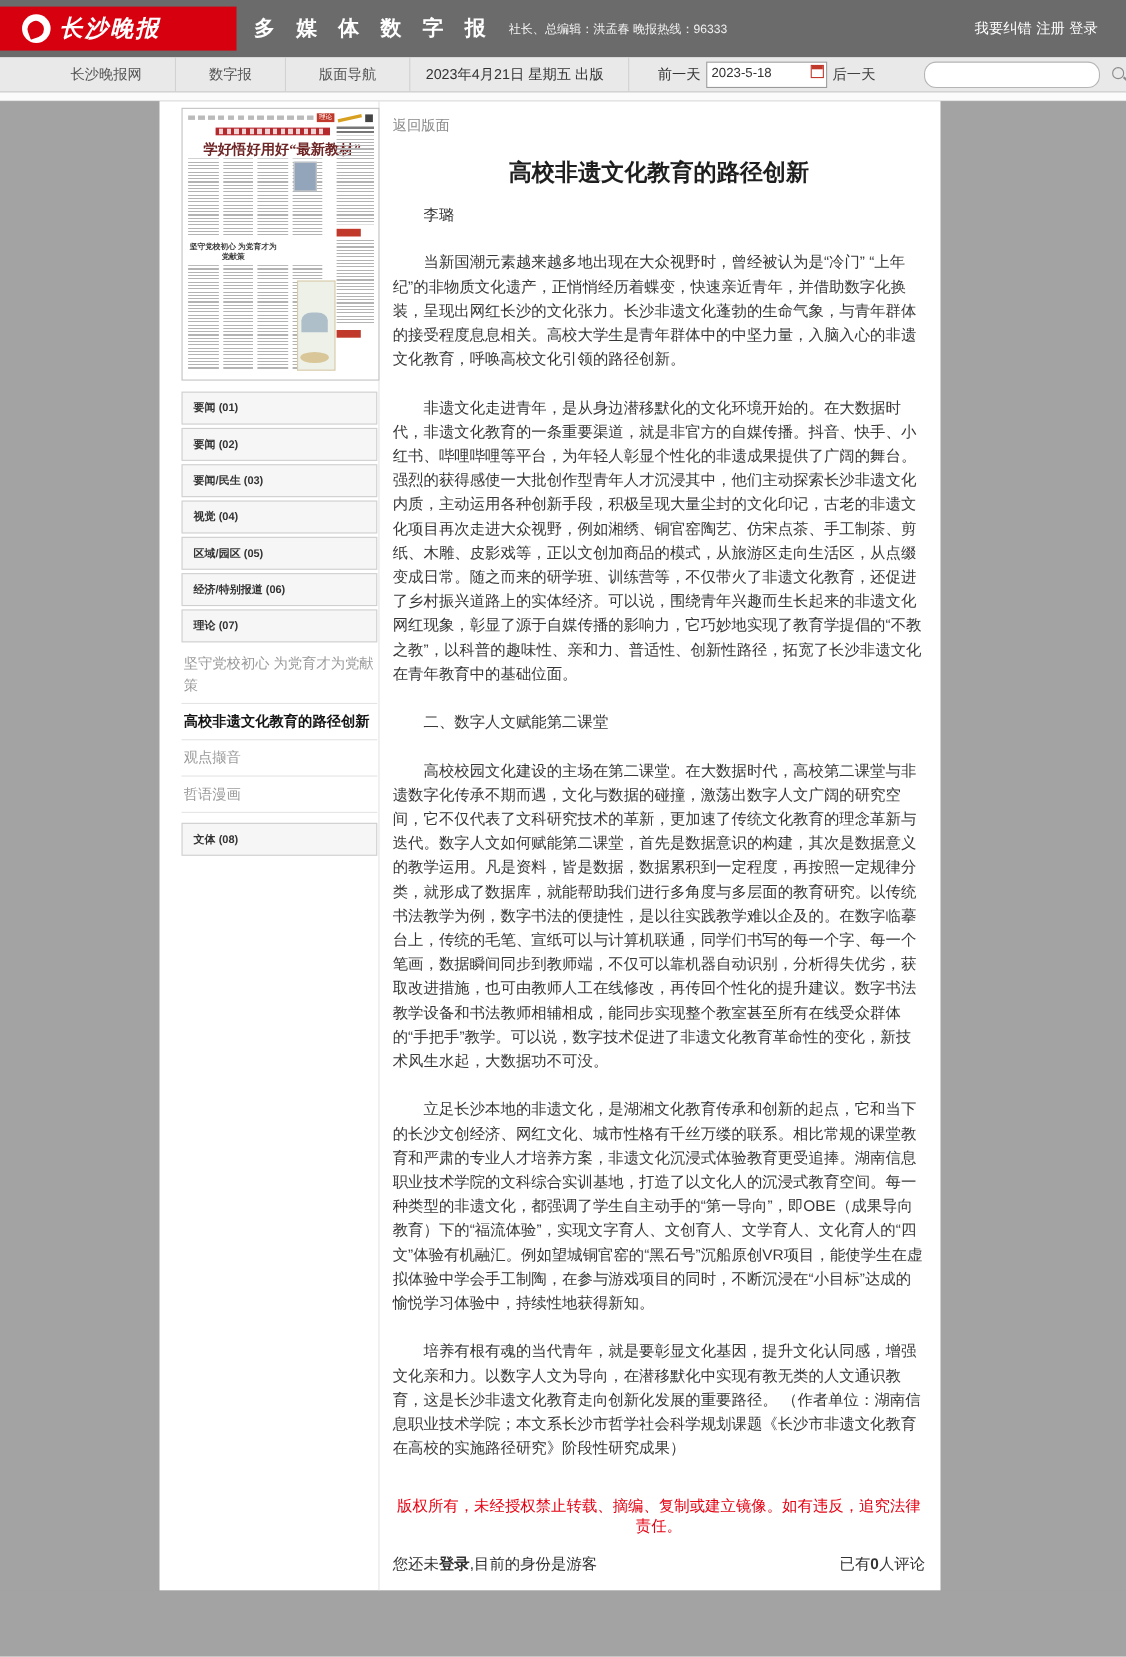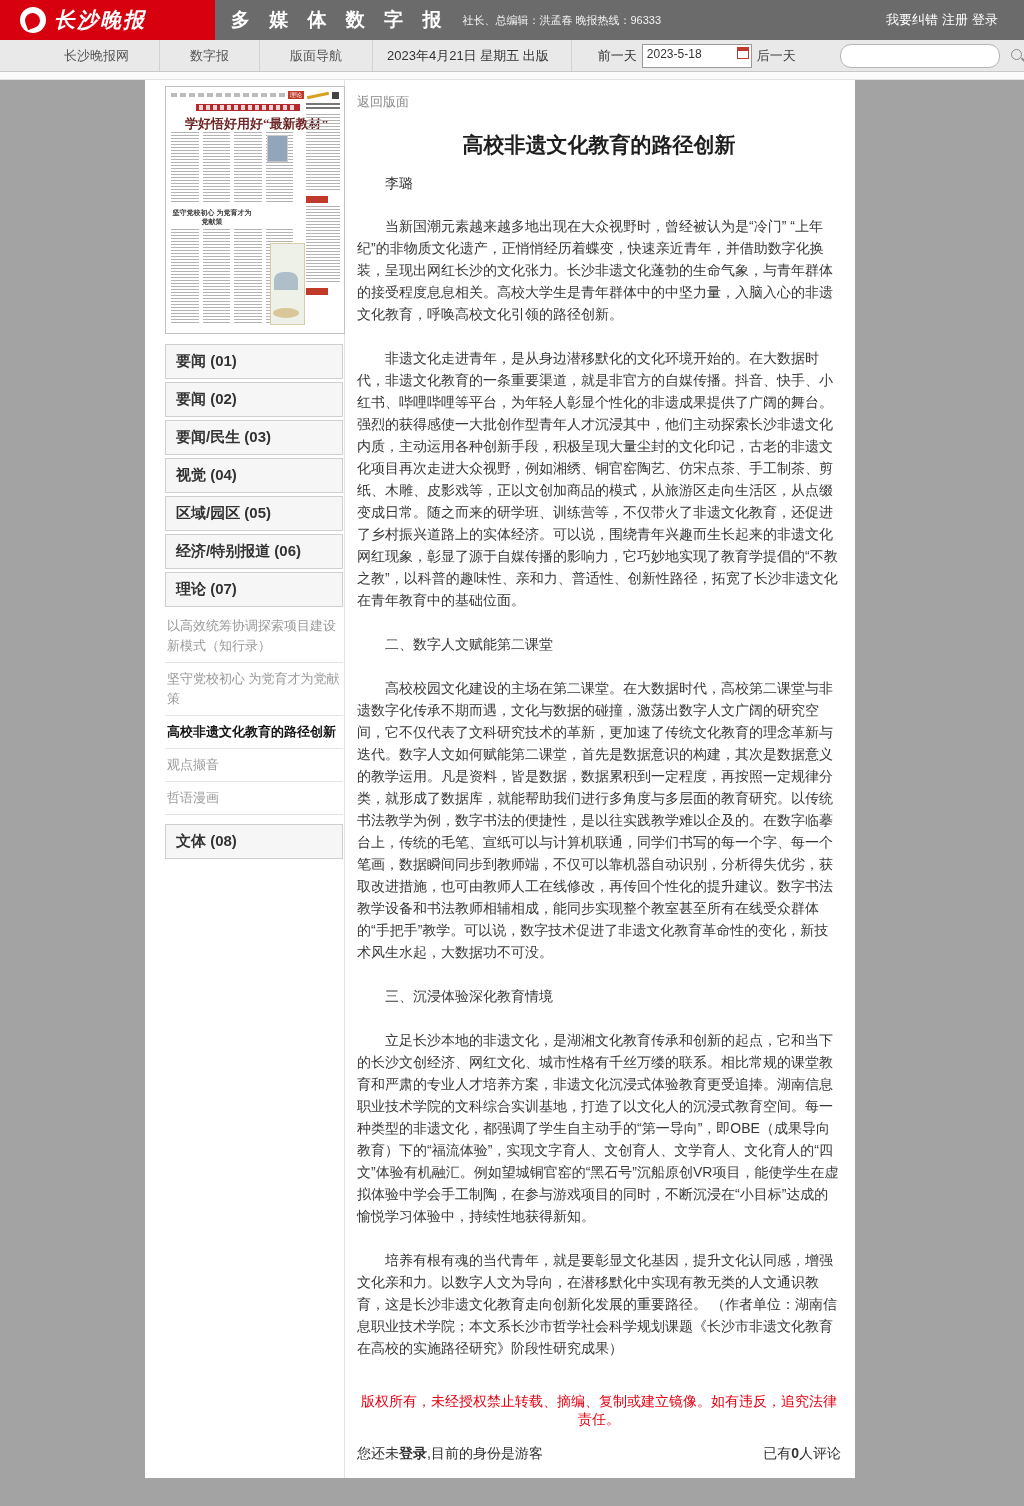--- a/index.html
+++ b/index.html
@@ -1,20 +1,20 @@
 <!DOCTYPE html>
 <html><head>
 <meta charset="utf-8">
 <style>
   html,body{margin:0;padding:0;}
   body{width:1024px;background:#a3a3a3;font-family:"Liberation Sans","DejaVu Sans",sans-serif;}
   a{text-decoration:none;}
 
   
-  .header{height:40px;background:#6b6b6b;display:flex;align-items:center;}
+  .header{height:52px;background:#6b6b6b;display:flex;align-items:center;}
   .logo-block{width:215px;height:40px;background:#d6000f;display:flex;align-items:center;padding-left:20px;box-sizing:border-box;gap:8px;flex:none;}
   .logo-mark{width:26px;height:26px;background:#fff;border-radius:50%;position:relative;flex:none;}
   .logo-mark::after{content:"";position:absolute;left:5px;top:6px;width:15px;height:15px;background:#d6000f;border-radius:50% 50% 50% 4%;transform:rotate(-20deg);}
   .logo-script{color:#fff;font-family:"DejaVu Serif","Liberation Serif",serif;font-style:italic;font-weight:bold;font-size:21px;letter-spacing:2px;white-space:nowrap;}
   .site-title{color:#fff;font-size:19px;font-weight:bold;letter-spacing:7px;margin-left:16px;white-space:nowrap;}
   .masthead-note{color:#f2f2f2;font-size:11px;margin-left:14px;white-space:nowrap;}
   .header-links{margin-left:auto;margin-right:26px;display:flex;gap:4px;font-size:13px;}
   .header-links a{color:#fff;}
 
   
@@ -60,21 +60,21 @@
   .th-cols2{position:absolute;top:142px;left:5px;width:122px;height:96px;display:flex;gap:4px;}
   .th-cols2 .tx{flex:1;}
   .th-illus{position:absolute;left:104px;top:156px;width:33px;height:80px;background:#eef1e8;border:1px solid #d8cba8;}
   .th-illus::before{content:"";position:absolute;left:3px;top:28px;width:24px;height:18px;background:#aebfc9;border-radius:40% 40% 0 0;}
   .th-illus::after{content:"";position:absolute;left:2px;bottom:6px;width:26px;height:10px;background:#d9c79a;border-radius:50%;}
   .th-rcol{position:absolute;top:16px;left:140px;width:34px;bottom:6px;}
   .th-rcol .rh{height:8px;background:repeating-linear-gradient(to bottom,#777 0 2px,transparent 2px 4px);margin-bottom:3px;}
   .th-rcol .rtx{height:78px;margin-bottom:4px;}
   .th-chip{width:22px;height:7px;background:#c0392b;margin:3px 0;}
 
-  .side-sec{width:178px;box-sizing:border-box;border:1px solid #cfcfcf;background:#f6f6f6;color:#333;font-size:15px;font-weight:bold;padding:7px 10px;margin-bottom:3px;cursor:pointer;}
+  .side-sec{width:178px;box-sizing:border-box;border:1px solid #cfcfcf;background:#f6f6f6;color:#333;font-size:10px;font-weight:bold;padding:7px 10px;margin-bottom:3px;cursor:pointer;}
   .side-art{width:178px;box-sizing:border-box;border-bottom:1px solid #e4e4e4;color:#9a9a9a;font-size:13px;line-height:20px;padding:6px 2px;cursor:pointer;}
   .side-art.active{color:#151515;font-weight:bold;}
   .side-gap{height:9px;}
 
   
   .article{flex:1;padding:13px 14px 0 12px;box-sizing:border-box;font-size:14px;color:#333;}
   .back-link{font-size:13px;color:#8a8a8a;cursor:pointer;}
   .a-title{text-align:center;font-size:21px;font-weight:bold;color:#1e1e1e;margin:20px 0 8px;}
   .a-author{text-indent:2em;margin:16px 0 0;color:#333;}
   .a-body{margin-top:22px;}
@@ -161,41 +161,39 @@
       </div>
 
       <div class="side-sec">要闻 (01)</div>
       <div class="side-sec">要闻 (02)</div>
       <div class="side-sec">要闻/民生 (03)</div>
       <div class="side-sec">视觉 (04)</div>
       <div class="side-sec">区域/园区 (05)</div>
       <div class="side-sec">经济/特别报道 (06)</div>
       <div class="side-sec">理论 (07)</div>
 
-      <div class="side-art">以高效统筹协调探索项目建设新模式（知行录）</div>
       <div class="side-art">坚守党校初心 为党育才为党献策</div>
       <div class="side-art active">高校非遗文化教育的路径创新</div>
       <div class="side-art">观点撷音</div>
       <div class="side-art">哲语漫画</div>
 
       <div class="side-gap"></div>
       <div class="side-sec">文体 (08)</div>
     </div>
 
     <div class="article">
       <a href="#" class="back-link">返回版面</a>
       <div class="a-title">高校非遗文化教育的路径创新</div>
       <div class="a-author">李璐</div>
 
       <div class="a-body" id="article-body">
           <p class="para">当新国潮元素越来越多地出现在大众视野时，曾经被认为是“冷门” “上年纪”的非物质文化遗产，正悄悄经历着蝶变，快速亲近青年，并借助数字化换装，呈现出网红长沙的文化张力。长沙非遗文化蓬勃的生命气象，与青年群体的接受程度息息相关。高校大学生是青年群体中的中坚力量，入脑入心的非遗文化教育，呼唤高校文化引领的路径创新。</p>
           <p class="para">非遗文化走进青年，是从身边潜移默化的文化环境开始的。在大数据时代，非遗文化教育的一条重要渠道，就是非官方的自媒传播。抖音、快手、小红书、哔哩哔哩等平台，为年轻人彰显个性化的非遗成果提供了广阔的舞台。强烈的获得感使一大批创作型青年人才沉浸其中，他们主动探索长沙非遗文化内质，主动运用各种创新手段，积极呈现大量尘封的文化印记，古老的非遗文化项目再次走进大众视野，例如湘绣、铜官窑陶艺、仿宋点茶、手工制茶、剪纸、木雕、皮影戏等，正以文创加商品的模式，从旅游区走向生活区，从点缀变成日常。随之而来的研学班、训练营等，不仅带火了非遗文化教育，还促进了乡村振兴道路上的实体经济。可以说，围绕青年兴趣而生长起来的非遗文化网红现象，彰显了源于自媒传播的影响力，它巧妙地实现了教育学提倡的“不教之教”，以科普的趣味性、亲和力、普适性、创新性路径，拓宽了长沙非遗文化在青年教育中的基础位面。</p>
           <p class="sec-h">二、数字人文赋能第二课堂</p>
           <p class="para">高校校园文化建设的主场在第二课堂。在大数据时代，高校第二课堂与非遗数字化传承不期而遇，文化与数据的碰撞，激荡出数字人文广阔的研究空间，它不仅代表了文科研究技术的革新，更加速了传统文化教育的理念革新与迭代。数字人文如何赋能第二课堂，首先是数据意识的构建，其次是数据意义的教学运用。凡是资料，皆是数据，数据累积到一定程度，再按照一定规律分类，就形成了数据库，就能帮助我们进行多角度与多层面的教育研究。以传统书法教学为例，数字书法的便捷性，是以往实践教学难以企及的。在数字临摹台上，传统的毛笔、宣纸可以与计算机联通，同学们书写的每一个字、每一个笔画，数据瞬间同步到教师端，不仅可以靠机器自动识别，分析得失优劣，获取改进措施，也可由教师人工在线修改，再传回个性化的提升建议。数字书法教学设备和书法教师相辅相成，能同步实现整个教室甚至所有在线受众群体的“手把手”教学。可以说，数字技术促进了非遗文化教育革命性的变化，新技术风生水起，大数据功不可没。</p>
-          <p class="sec-h">三、沉浸体验深化教育情境</p>
           <p class="para">立足长沙本地的非遗文化，是湖湘文化教育传承和创新的起点，它和当下的长沙文创经济、网红文化、城市性格有千丝万缕的联系。相比常规的课堂教育和严肃的专业人才培养方案，非遗文化沉浸式体验教育更受追捧。湖南信息职业技术学院的文科综合实训基地，打造了以文化人的沉浸式教育空间。每一种类型的非遗文化，都强调了学生自主动手的“第一导向”，即OBE（成果导向教育）下的“福流体验”，实现文字育人、文创育人、文学育人、文化育人的“四文”体验有机融汇。例如望城铜官窑的“黑石号”沉船原创VR项目，能使学生在虚拟体验中学会手工制陶，在参与游戏项目的同时，不断沉浸在“小目标”达成的愉悦学习体验中，持续性地获得新知。</p>
           <p class="para">培养有根有魂的当代青年，就是要彰显文化基因，提升文化认同感，增强文化亲和力。以数字人文为导向，在潜移默化中实现有教无类的人文通识教育，这是长沙非遗文化教育走向创新化发展的重要路径。 （作者单位：湖南信息职业技术学院；本文系长沙市哲学社会科学规划课题《长沙市非遗文化教育在高校的实施路径研究》阶段性研究成果）</p>
         </div>
 
       <div class="copyright">版权所有，未经授权禁止转载、摘编、复制或建立镜像。如有违反，追究法律责任。</div>
 
       <div class="comment-meta">
         <span class="left">
           <span>您还未</span><b>登录</b><span>,目前的身份是游客</span>
         </span>

